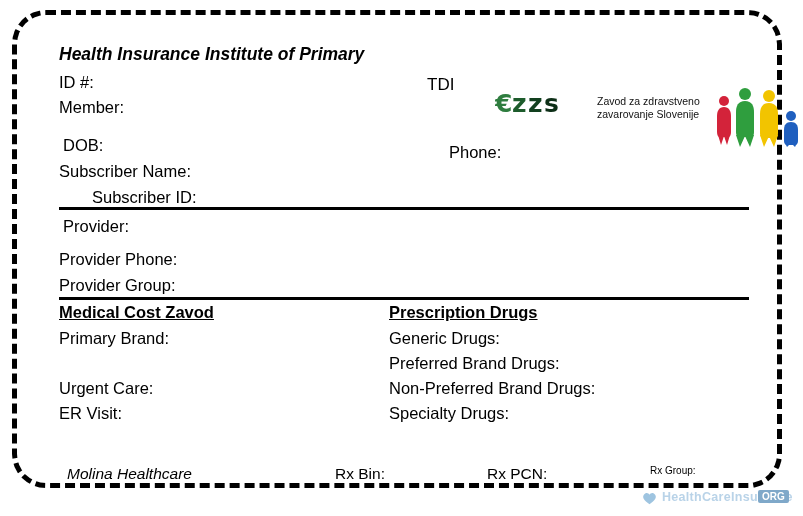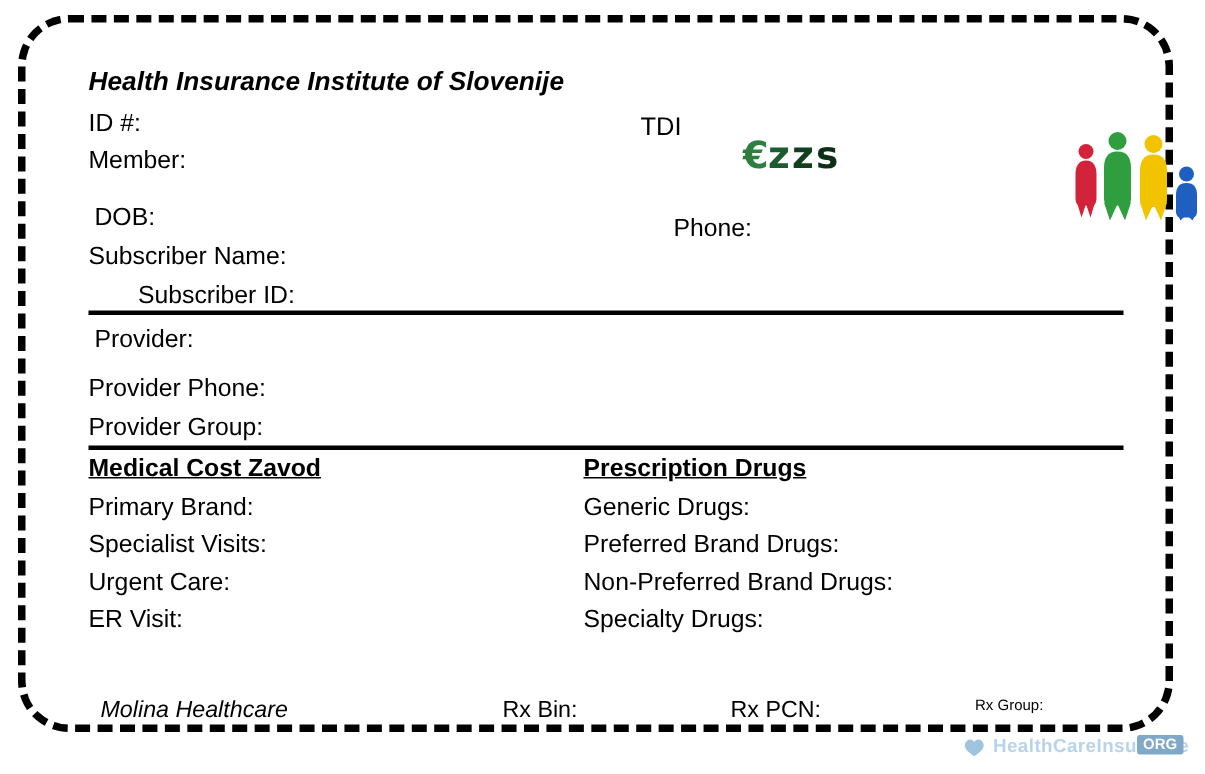--- a/index.html
+++ b/index.html
@@ -184,32 +184,36 @@
     width: 15px;
     height: 15px;
   }
 </style>
 </head>
 <body>
 
 <div id="card">
   <div id="inner">
 
-    <div class="title">Health Insurance Institute of Slovenije</div>
+    <div class="title">Health Insurance Institute of Primary</div>
     <div class="tdi">TDI</div>
 
     <div id="logo-block">
       <div id="zzzs-mark">
         <svg width="95" height="30" viewBox="0 0 95 30">
           <text x="0" y="22" font-family="DejaVu Sans, sans-serif" font-size="25" font-weight="bold" fill="#2f7d3f">€</text>
           <text x="17" y="22" font-family="DejaVu Sans, sans-serif" font-size="25" font-weight="bold" fill="#1d5c2c">z</text>
           <text x="33" y="22" font-family="DejaVu Sans, sans-serif" font-size="25" font-weight="bold" fill="#12401f">z</text>
           <text x="49" y="22" font-family="DejaVu Sans, sans-serif" font-size="25" font-weight="bold" fill="#0d2f17">s</text>
         </svg>
       </div>
+      <div id="logo-text">
+        <div>Zavod za zdravstveno</div>
+        <div>zavarovanje Slovenije</div>
+      </div>
 
       <svg id="people" viewBox="0 0 90 64">
 
         <g fill="#d3233a">
           <circle cx="9" cy="18" r="5"></circle>
           <path d="M9 24 c-5 0 -7 4 -7 9 l0 16 c0 3 1 5 3 5 l8 0 c2 0 3 -2 3 -5 l0 -16 c0 -5 -2 -9 -7 -9z"></path>
           <path d="M3 52 l3 10 l3 -9 l3 9 l3 -10z"></path>
         </g>
 
         <g fill="#2f9e3e">
@@ -244,21 +248,20 @@
     <div class="lbl l-prov">Provider:</div>
     <div class="lbl l-provph">Provider Phone:</div>
     <div class="lbl l-provgrp">Provider Group:</div>
 
     <div class="rule rule-2"></div>
 
     <div class="sect sect-med">Medical Cost Zavod</div>
     <div class="sect sect-rx">Prescription Drugs</div>
 
     <div class="lbl l-primary">Primary Brand:</div>
-    <div class="lbl l-specialist">Specialist Visits:</div>
     <div class="lbl l-urgent">Urgent Care:</div>
     <div class="lbl l-er">ER Visit:</div>
 
     <div class="lbl l-generic">Generic Drugs:</div>
     <div class="lbl l-nonpref">Non-Preferred Brand Drugs:</div>
     <div class="lbl l-preferred">Preferred Brand Drugs:</div>
     <div class="lbl l-specialty">Specialty Drugs:</div>
 
     <div class="lbl l-molina">Molina Healthcare</div>
     <div class="lbl l-rxbin">Rx Bin:</div>

